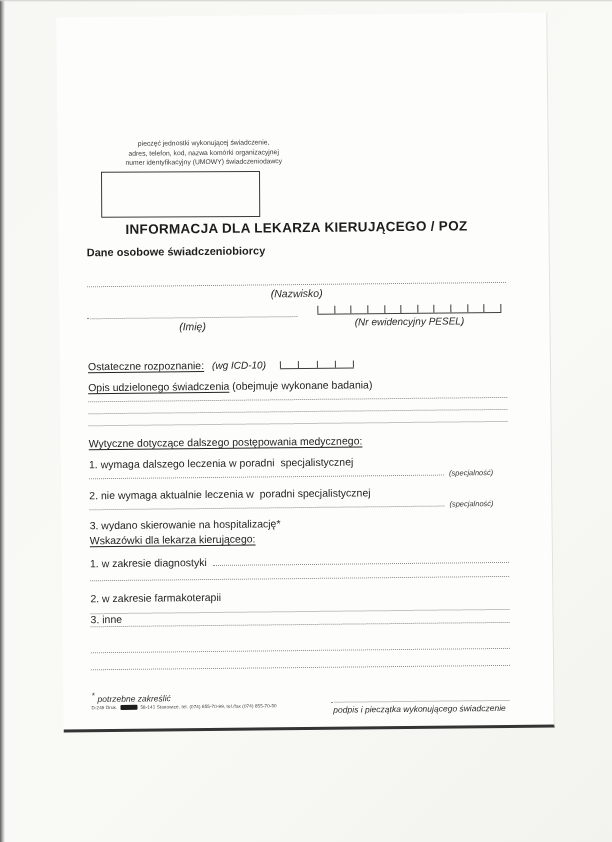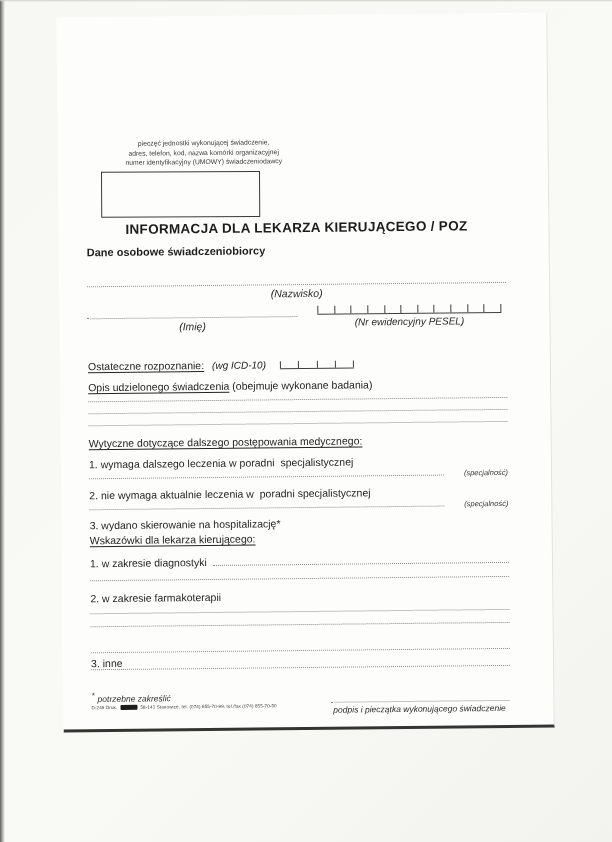--- a/index.html
+++ b/index.html
@@ -39,21 +39,21 @@
   .h-under{font-size:10.5px;text-decoration:underline;text-underline-offset:2px;color:#242424;}
   .txt{font-size:10.5px;color:#242424;}
   .pre{white-space:pre;}
   .it{font-style:italic;margin-top:12px;}
   .small-it{font-style:italic;font-size:10.5px;color:#2c2c2c;}
   .dl{border-bottom:1.6px dotted #8b8b88;height:2px;}
   .ruler{display:flex;border-bottom:1px solid #3f3f3f;}
   .ruler .cell{flex:1;border-left:1px solid #3f3f3f;}
   .ruler .cell:last-child{border-right:1px solid #3f3f3f;}
   .row{display:flex;align-items:flex-end;}
-  .spec{font-style:italic;font-size:7.5px;color:#3a3a3a;text-align:right;}
+  .spec{font-style:italic;font-size:7.5px;color:#3a3a3a;text-align:left;}
   .fillline{flex:1;border-bottom:1.6px dotted #8b8b88;margin:0 0 2px 6px;}
   .foot{font-style:italic;font-size:8.5px;color:#2e2e2e;}
   .sup{font-size:8px;vertical-align:super;margin-right:3px;}
   .print{font-size:4.6px;color:#3c3c3c;letter-spacing:.1px;display:flex;align-items:center;gap:3px;}
   .logo{display:inline-block;width:17px;height:5px;background:#1d1d1d;border-radius:1px;}
   .sig-label{font-style:italic;font-size:8.5px;color:#2a2a2a;text-align:center;}
 </style>
 </head>
 <body>
 
@@ -130,21 +130,21 @@
     <div class="abs row" style="left:28px;top:540px;width:419px;">
       <span class="txt">1. w zakresie diagnostyki</span>
       <span class="fillline"></span>
     </div>
     <div class="abs dl" style="left:28px;top:561px;width:419px;"></div>
 
     <div class="abs txt" style="left:28px;top:575px;">2. w zakresie farmakoterapii</div>
     <div class="abs dl" style="left:28px;top:594px;width:419px;"></div>
     <div class="abs dl" style="left:28px;top:607px;width:419px;"></div>
 
-    <div class="abs txt" style="left:28px;top:640px;">3. inne</div>
+    <div class="abs txt" style="left:28px;top:596px;">3. inne</div>
     <div class="abs dl" style="left:28px;top:633px;width:419px;"></div>
     <div class="abs dl" style="left:28px;top:650px;width:419px;"></div>
 
     <div class="abs foot" style="left:28px;top:674px;">
       <span class="sup">*</span><span>potrzebne zakreślić</span>
     </div>
 
     <div class="abs print" style="left:28px;top:688px;width:240px;">
       <span>D-249 Druk.</span>
       <span class="logo"></span>

